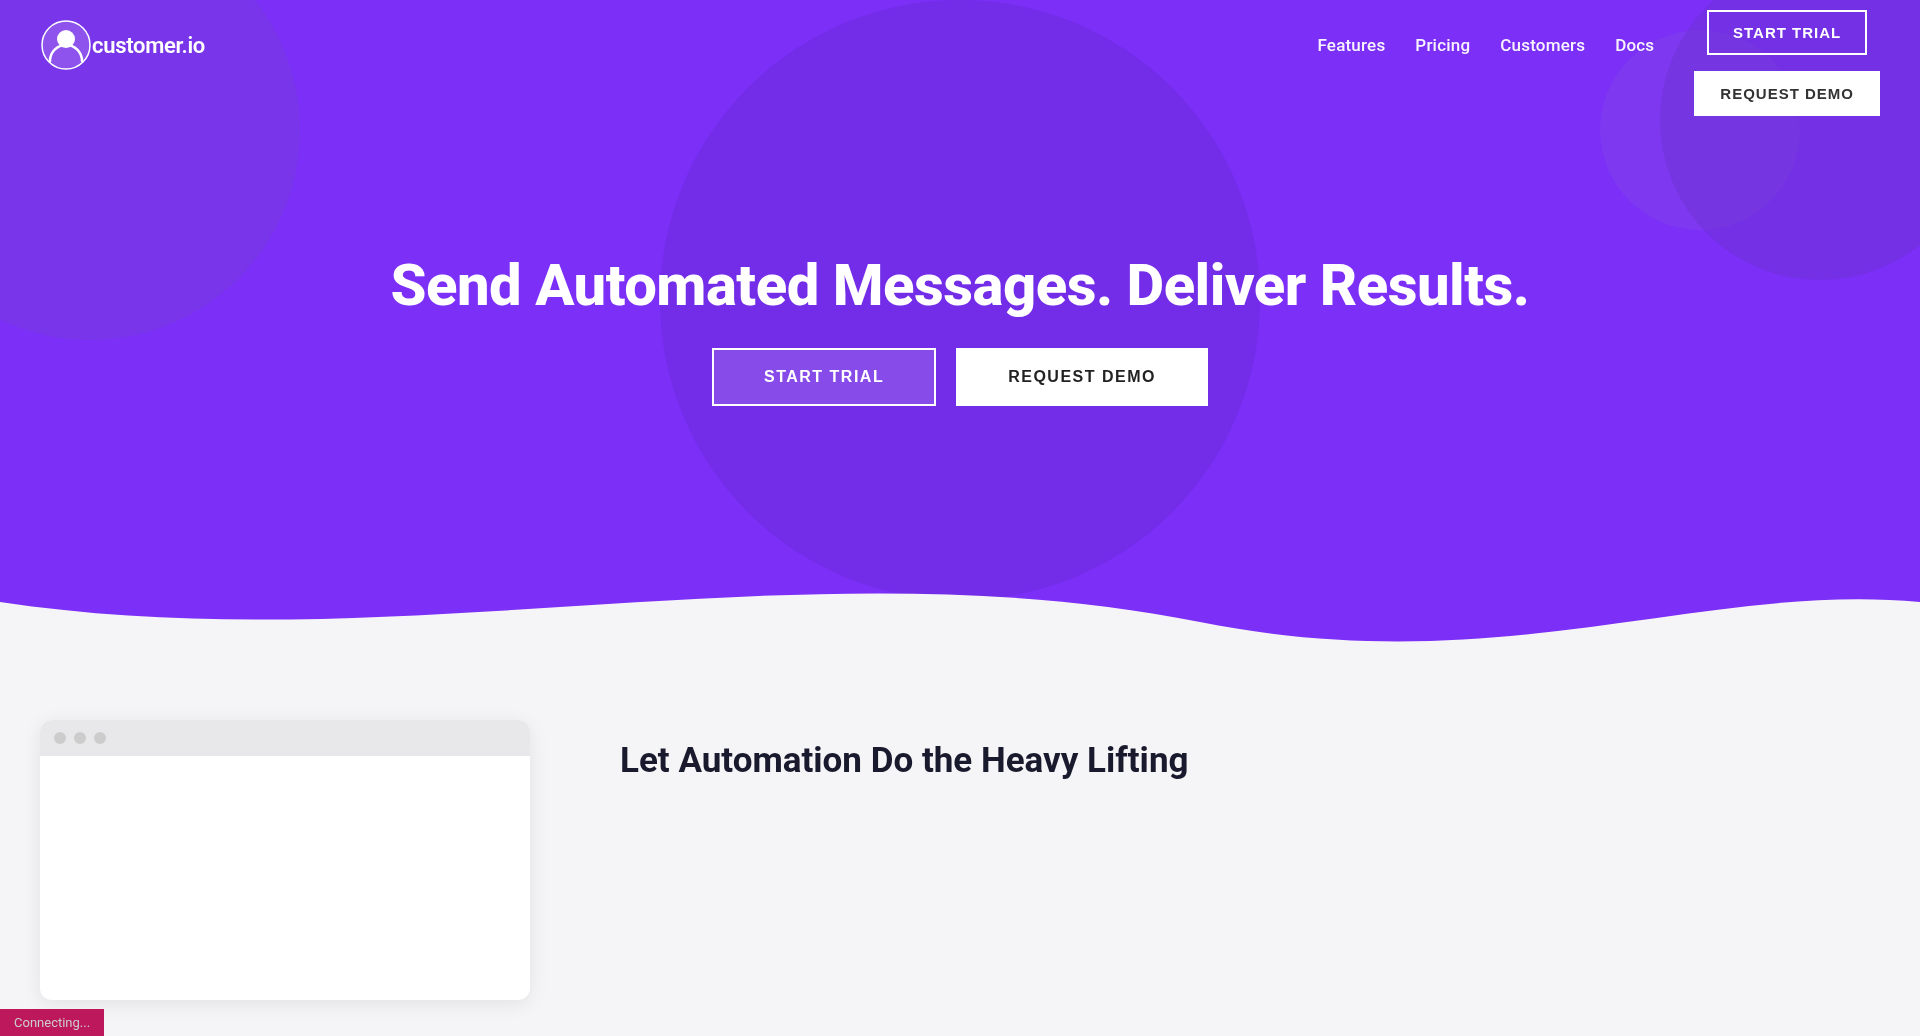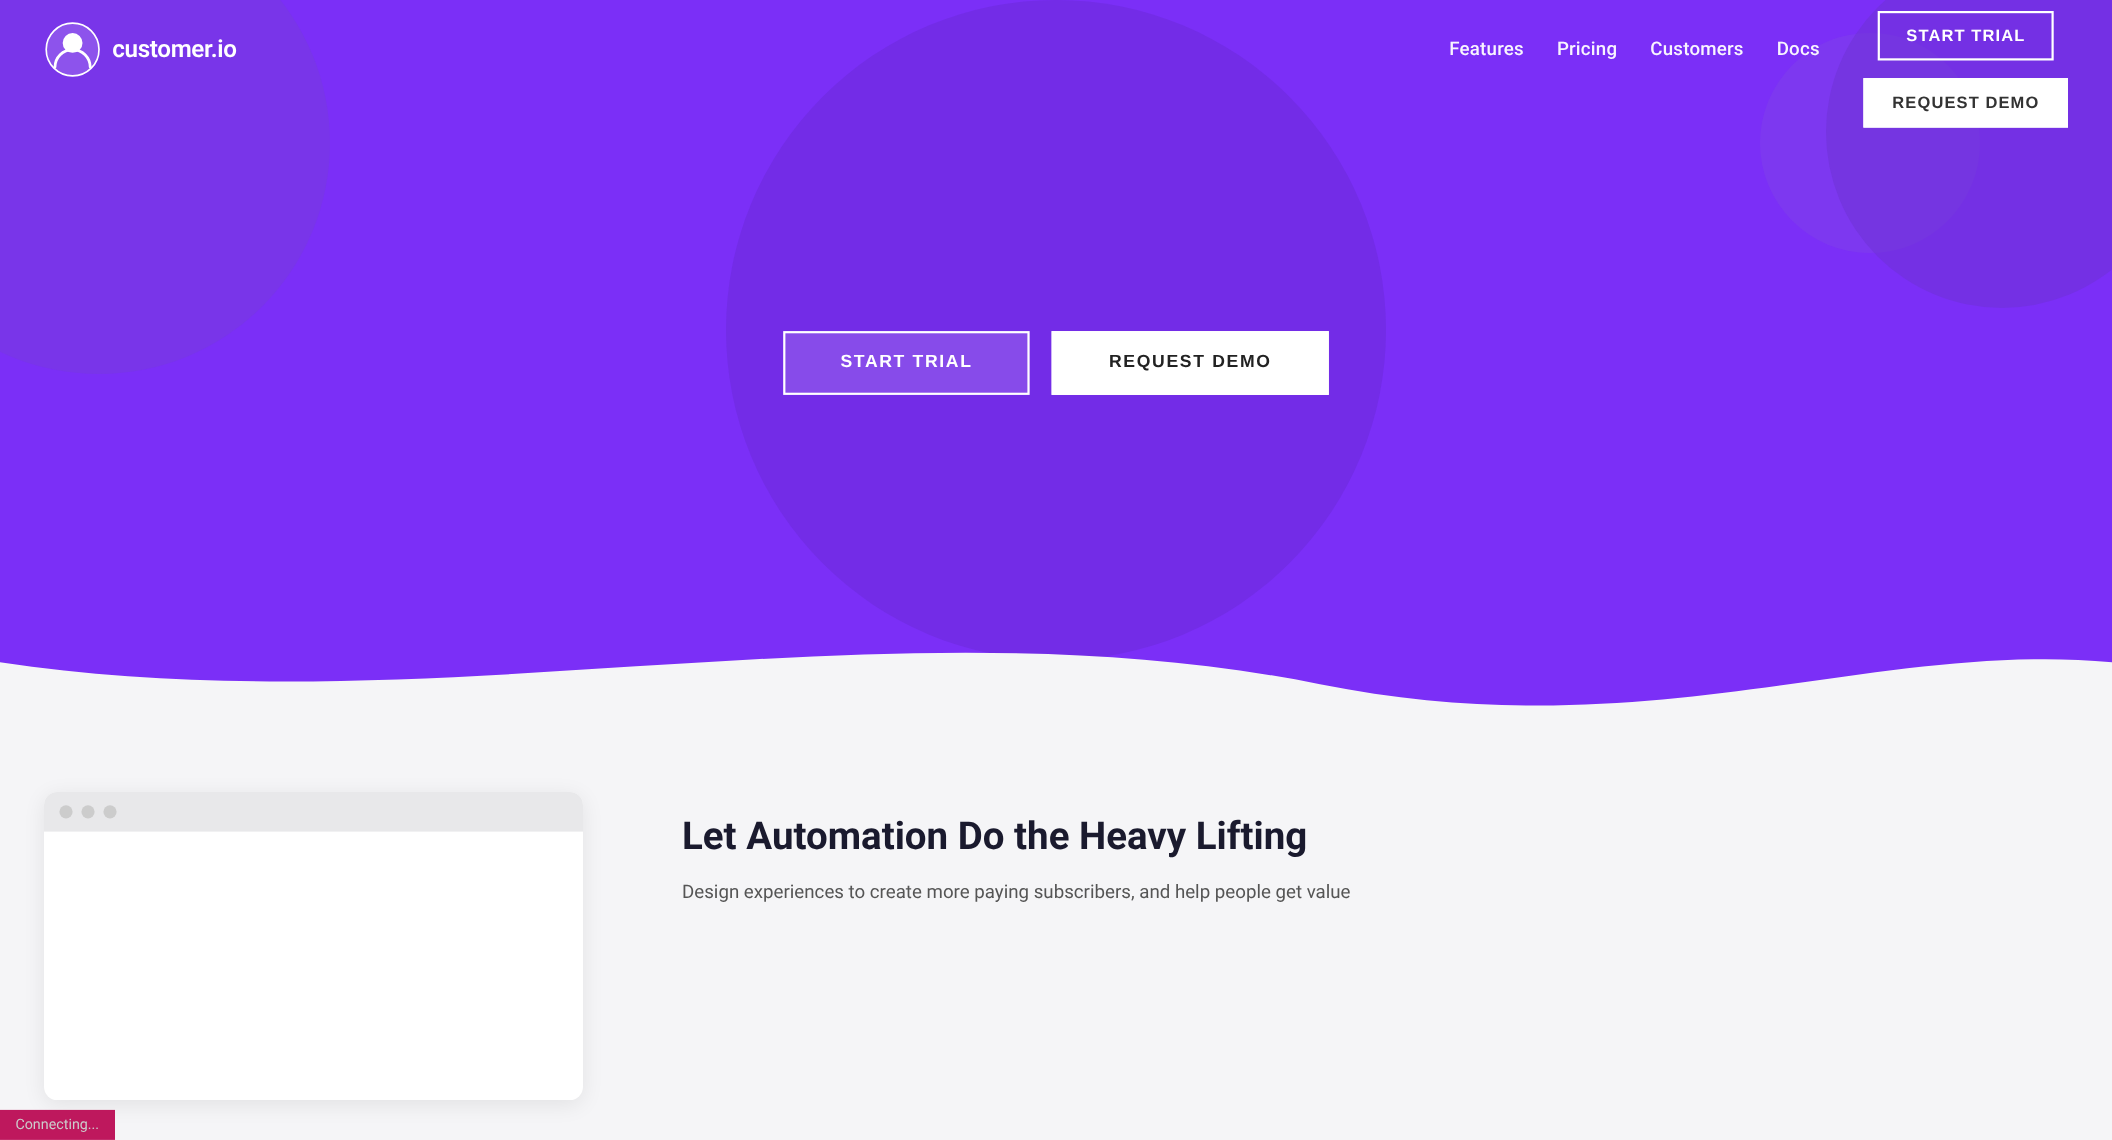--- a/index.html
+++ b/index.html
@@ -17,21 +17,20 @@
       z-index: 100;
       display: flex;
       align-items: center;
       padding: 0 40px;
       height: 90px;
     }
 
     .logo-area {
       display: flex;
       align-items: center;
-      gap: 10px;
       text-decoration: none;
       flex-shrink: 0;
     }
 
     .logo-icon {
       width: 52px;
       height: 52px;
     }
 
     .logo-text {
@@ -302,20 +301,21 @@
     <button class="btn-start-trial-nav">START TRIAL</button>
     <button class="btn-request-demo-nav">REQUEST DEMO</button>
   </div>
 </nav>
 
 <section class="hero">
   <div class="circle-mid"></div>
   <div class="circle-right"></div>
 
   <div class="hero-content">
+    <h1 class="hero-headline">Send Automated Messages. Deliver Results.</h1>
 
     <div class="hero-buttons">
       <button class="btn-start-trial-hero">START TRIAL</button>
       <button class="btn-request-demo-hero">REQUEST DEMO</button>
     </div>
   </div>
 
   <svg class="hero-wave" viewBox="0 0 1920 120" preserveAspectRatio="none" xmlns="http://www.w3.org/2000/svg">
     <path d="M0,60 C400,120 800,0 1200,80 C1500,140 1700,40 1920,60 L1920,120 L0,120 Z" fill="#f5f5f7"></path>
   </svg>
@@ -327,19 +327,18 @@
       <div class="device-bar">
         <div class="dot"></div>
         <div class="dot"></div>
         <div class="dot"></div>
       </div>
     </div>
   </div>
 
   <div class="below-right">
     <h2 class="section-heading">Let Automation Do the Heavy Lifting</h2>
-    <p class="section-subtext">Design experiences to create more paying subscribers, and help people get value</p>
   </div>
 </section>
 
 <div class="status-bar">
   <span>Connecting...</span>
 </div>
 
 </body></html>

